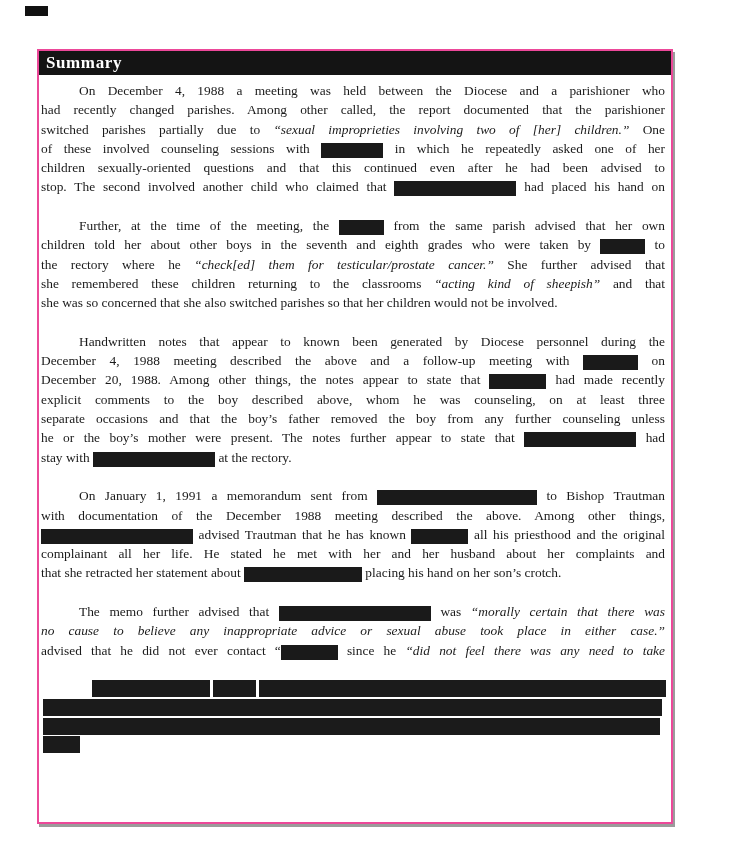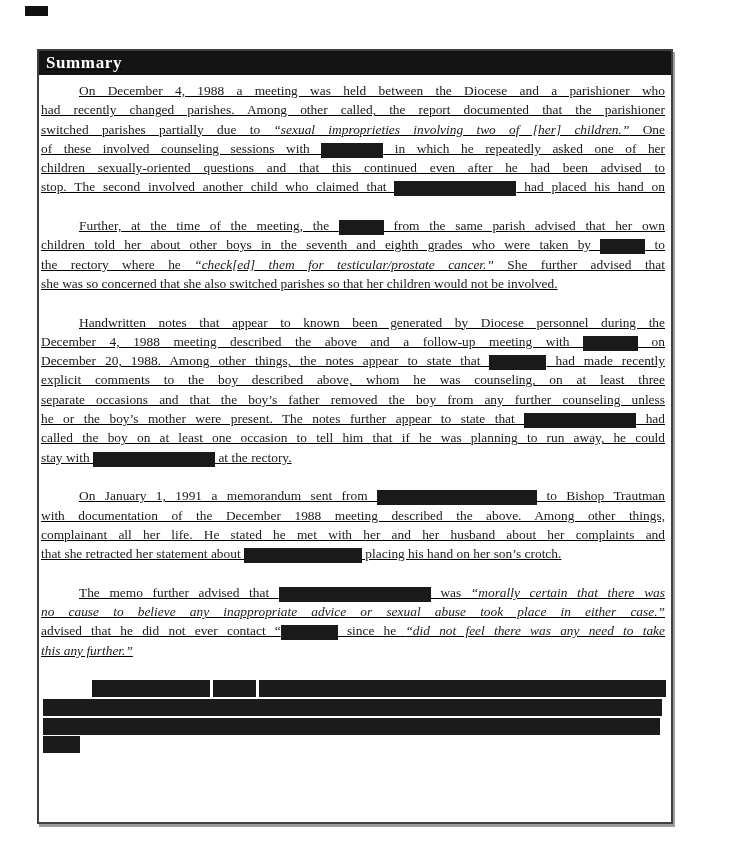--- a/index.html
+++ b/index.html
@@ -24,25 +24,24 @@
     width: 23px;
     height: 10px;
     background: #111111;
   }
   .doc {
     position: absolute;
     left: 37px;
     top: 49px;
     width: 636px;
     height: 775px;
-    border: 2px solid #404040;
+    border: 2px solid #ec4899;
     box-sizing: border-box;
     background: #ffffff;
     box-shadow: 2px 3px 0 #9b9b9b;
-    text-decoration: underline;
   }
   .doc-header {
     height: 24px;
     background: #141414;
     color: #ffffff;
     font-weight: bold;
     font-size: 17px;
     line-height: 23px;
     padding-left: 7px;
     letter-spacing: 0.6px;
@@ -103,43 +102,43 @@
           <div class="line"><span class="seg-t">had recently changed parishes. Among other called, the report documented that the parishioner</span></div>
           <div class="line"><span class="seg-t">switched parishes partially due to </span><span class="seg-i">“sexual improprieties involving two of [her] children.”</span><span class="seg-t"> One</span></div>
           <div class="line"><span class="seg-t">of these involved counseling sessions with </span><span class="redact" style="width: 62px;"></span><span class="seg-t"> in which he repeatedly asked one of her</span></div>
           <div class="line"><span class="seg-t">children sexually-oriented questions and that this continued even after he had been advised to</span></div>
           <div class="line"><span class="seg-t">stop. The second involved another child who claimed that </span><span class="redact" style="width: 122px;"></span><span class="seg-t"> had placed his hand on</span></div>
         </div>
         <div class="para">
           <div class="line indent"><span class="seg-t">Further, at the time of the meeting, the </span><span class="redact" style="width: 45px;"></span><span class="seg-t"> from the same parish advised that her own</span></div>
           <div class="line"><span class="seg-t">children told her about other boys in the seventh and eighth grades who were taken by </span><span class="redact" style="width: 45px;"></span><span class="seg-t"> to</span></div>
           <div class="line"><span class="seg-t">the rectory where he </span><span class="seg-i">“check[ed] them for testicular/prostate cancer.”</span><span class="seg-t"> She further advised that</span></div>
+          <div class="line"><span class="seg-t">she remembered these children returning to the classrooms </span><span class="seg-i">“acting kind of sheepish”</span><span class="seg-t"> and that</span></div>
           <div class="line last"><span class="seg-t">she was so concerned that she also switched parishes so that her children would not be involved.</span></div>
         </div>
         <div class="para">
           <div class="line indent"><span class="seg-t">Handwritten notes that appear to known been generated by Diocese personnel during the</span></div>
           <div class="line"><span class="seg-t">December 4, 1988 meeting described the above and a follow-up meeting with </span><span class="redact" style="width: 55px;"></span><span class="seg-t"> on</span></div>
           <div class="line"><span class="seg-t">December 20, 1988. Among other things, the notes appear to state that </span><span class="redact" style="width: 57px;"></span><span class="seg-t"> had made recently</span></div>
           <div class="line"><span class="seg-t">explicit comments to the boy described above, whom he was counseling, on at least three</span></div>
           <div class="line"><span class="seg-t">separate occasions and that the boy’s father removed the boy from any further counseling unless</span></div>
           <div class="line"><span class="seg-t">he or the boy’s mother were present. The notes further appear to state that </span><span class="redact" style="width: 112px;"></span><span class="seg-t"> had</span></div>
-          <div class="line"><span class="seg-t">called the boy on at least one occasion to tell him that if he was planning to run away, he could</span></div>
           <div class="line last"><span class="seg-t">stay with </span><span class="redact" style="width: 122px;"></span><span class="seg-t"> at the rectory.</span></div>
         </div>
         <div class="para">
           <div class="line indent"><span class="seg-t">On January 1, 1991 a memorandum sent from </span><span class="redact" style="width: 160px;"></span><span class="seg-t"> to Bishop Trautman</span></div>
           <div class="line"><span class="seg-t">with documentation of the December 1988 meeting described the above. Among other things,</span></div>
+          <div class="line"><span class="redact" style="width: 152px;"></span><span class="seg-t"> advised Trautman that he has known </span><span class="redact" style="width: 57px;"></span><span class="seg-t"> all his priesthood and the original</span></div>
           <div class="line"><span class="seg-t">complainant all her life. He stated he met with her and her husband about her complaints and</span></div>
           <div class="line last"><span class="seg-t">that she retracted her statement about </span><span class="redact" style="width: 118px;"></span><span class="seg-t"> placing his hand on her son’s crotch.</span></div>
         </div>
         <div class="para">
           <div class="line indent"><span class="seg-t">The memo further advised that </span><span class="redact" style="width: 152px;"></span><span class="seg-t"> was </span><span class="seg-i">“morally certain that there was</span></div>
           <div class="line"><span class="seg-i">no cause to believe any inappropriate advice or sexual abuse took place in either case.”</span></div>
           <div class="line"><span class="seg-t">advised that he did not ever contact “</span><span class="redact" style="width: 57px;"></span><span class="seg-t"> since he </span><span class="seg-i">“did not feel there was any need to take</span></div>
-          <div class="line last"><span class="seg-i">this any further.”</span></div>
         </div>
         <div class="bottom-block">
           <div class="redaction-row" style="padding-left: 51px;">
             <span class="block-bar" style="width: 118px;"></span>
             <span class="block-bar" style="width: 43px;"></span>
             <span class="block-bar" style="width: 407px;"></span>
           </div>
           <div class="redaction-row" style="padding-left: 2px;">
             <span class="block-bar" style="width: 619px;"></span>
           </div>

